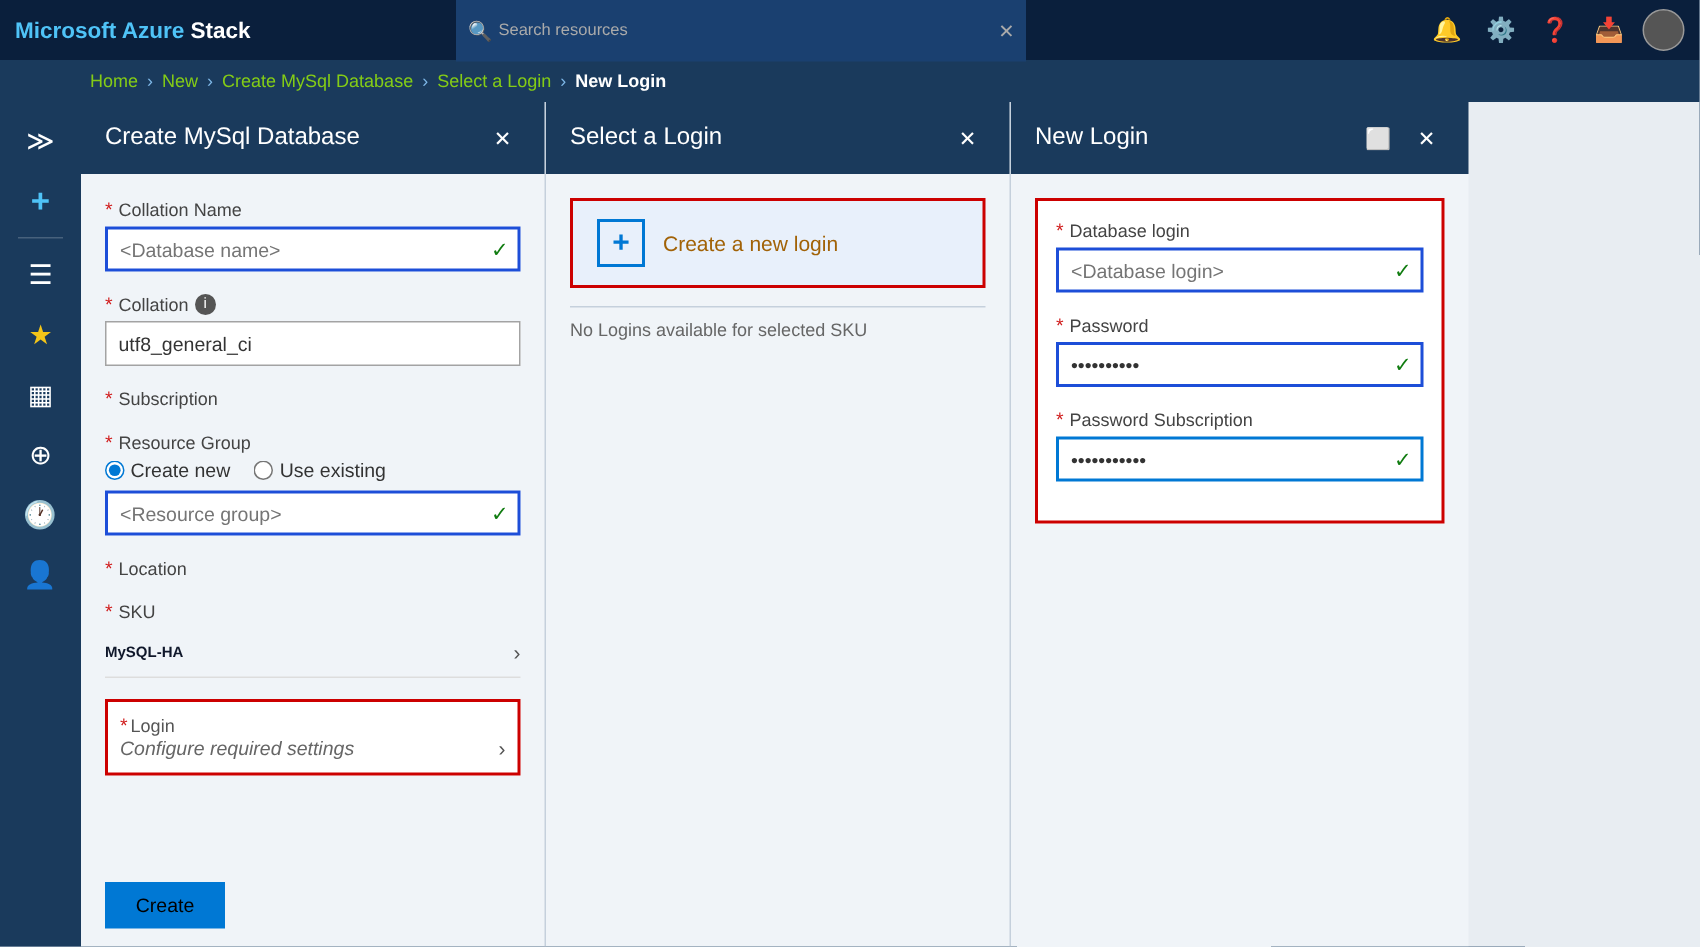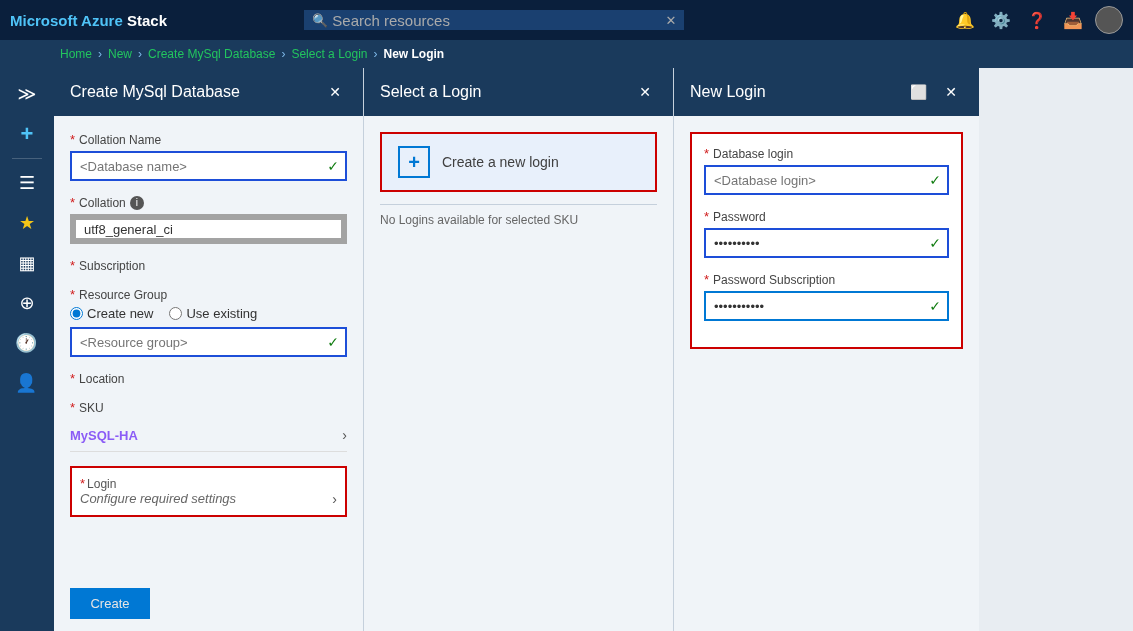--- a/index.html
+++ b/index.html
@@ -24,26 +24,26 @@
     .search-bar {
       flex: 1;
       max-width: 380px;
       margin: 0 auto;
       position: relative;
       display: flex;
       align-items: center;
     }
     .search-bar input {
       width: 100%;
-      height: 20px;
+      height: 42px;
       background: #1a4070;
       border: none;
       color: #ccc;
       padding: 0 30px 0 10px;
-      font-size: 15px;
+      font-size: 11px;
       outline: none;
     }
     .search-bar input::placeholder { color: #aaa; }
     .search-icon-wrap {
       position: absolute;
       left: 8px;
       color: #aaa;
       font-size: 13px;
     }
     .search-clear {
@@ -83,21 +83,21 @@
       background: #1a3a5c;
       display: flex;
       align-items: center;
       padding: 0 10px 0 60px;
       gap: 4px;
       font-size: 12px;
       color: #7eb8e8;
     }
     .breadcrumb-bar .sep { color: #7eb8e8; margin: 0 2px; }
     .breadcrumb-bar .active { color: #fff; font-weight: 600; }
-    .breadcrumb-bar .link { color: #22c55e; cursor: pointer; }
+    .breadcrumb-bar .link { color: #84cc16; cursor: pointer; }
 
     
     .main-content {
       display: flex;
       height: calc(631px - 40px - 28px);
       position: relative;
     }
 
     
     .left-sidebar {
@@ -208,21 +208,21 @@
       cursor: pointer;
     }
     .field-input-wrap {
       position: relative;
       display: flex;
       align-items: center;
     }
     .field-input {
       width: 100%;
       height: 30px;
-      border: 6px solid #a3a3a3;
+      border: 1px solid #a3a3a3;
       padding: 0 30px 0 8px;
       font-size: 13px;
       color: #333;
       background: #fff;
       outline: none;
     }
     .field-input.active-border { border: 2px solid #1d4ed8; }
     .field-input.blue-border { border: 2px solid #0078d4; }
     .check-icon {
       position: absolute;
@@ -273,42 +273,42 @@
     .radio-option input[type=radio] { accent-color: #0078d4; }
 
     
     .sku-row {
       display: flex;
       justify-content: space-between;
       align-items: center;
       padding: 8px 0;
       border-bottom: 1px solid #ddd;
     }
-    .sku-val { font-size: 13px; color: #8b5cf6; font-weight: 600; text-align: center; }
+    .sku-val { font-size: 10px; color: #0f172a; font-weight: 600; text-align: center; }
 
     
     .login-section {
       border: 2px solid #c00;
       padding: 8px;
       margin-top: 4px;
       background: #fff;
       cursor: pointer;
     }
     .login-section-label { font-size: 12px; color: #555; display: flex; align-items: center; gap: 2px; }
     .login-section-val { font-size: 13px; color: #666; font-style: italic; }
     .chevron-right { font-size: 14px; color: #555; }
 
     
     .panel-footer {
       padding: 12px 16px;
       flex-shrink: 0;
     }
     .btn-create {
       background: #0078d4;
-      color: #e5e5e5;
+      color: #000000;
       border: none;
       padding: 8px 20px;
       font-size: 13px;
       cursor: pointer;
       min-width: 80px;
     }
     .btn-ok {
       background: #0078d4;
       color: #fff;
       border: none;
@@ -333,21 +333,21 @@
       height: 32px;
       border: 2px solid #0078d4;
       color: #0078d4;
       display: flex;
       align-items: center;
       justify-content: center;
       font-size: 20px;
       font-weight: bold;
       flex-shrink: 0;
     }
-    .create-login-label { font-size: 14px; color: #404040; font-weight: 500; }
+    .create-login-label { font-size: 14px; color: #a16207; font-weight: 500; }
     .no-logins-text { font-size: 12px; color: #666; margin-top: 8px; }
 
     
     .new-login-form-wrap {
       border: 2px solid #c00;
       padding: 12px;
       background: #fff;
     }
 
     

